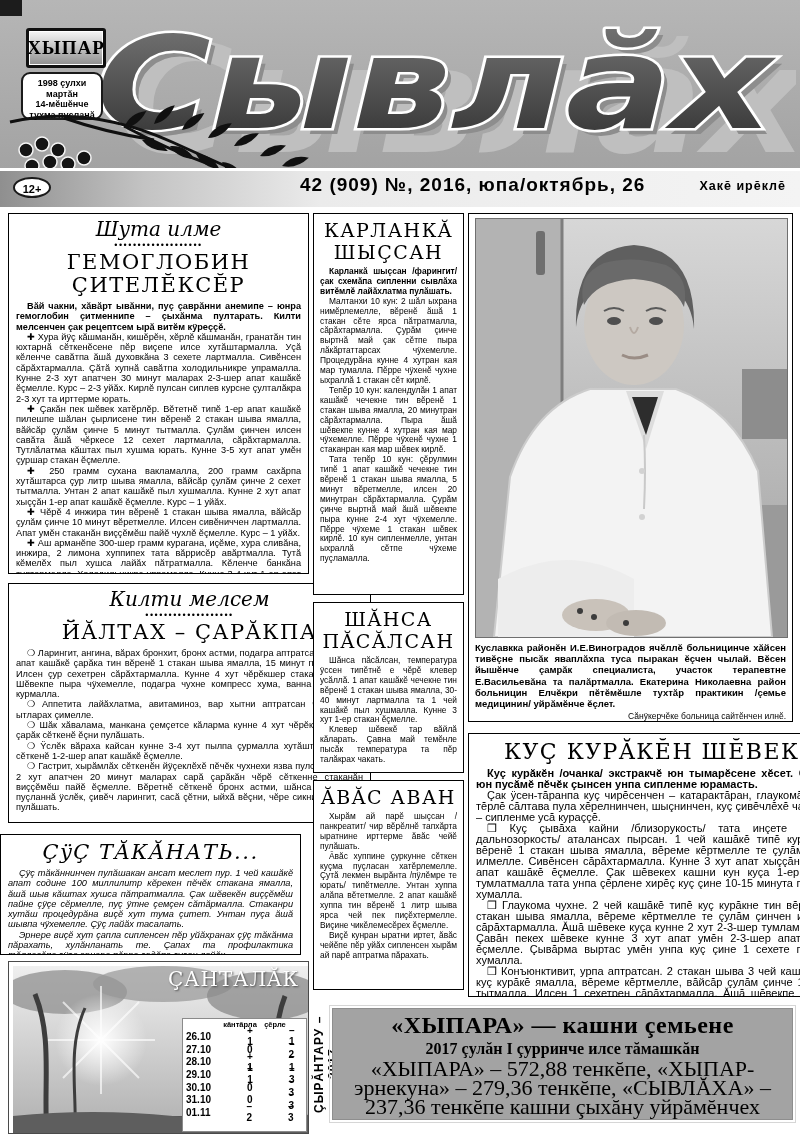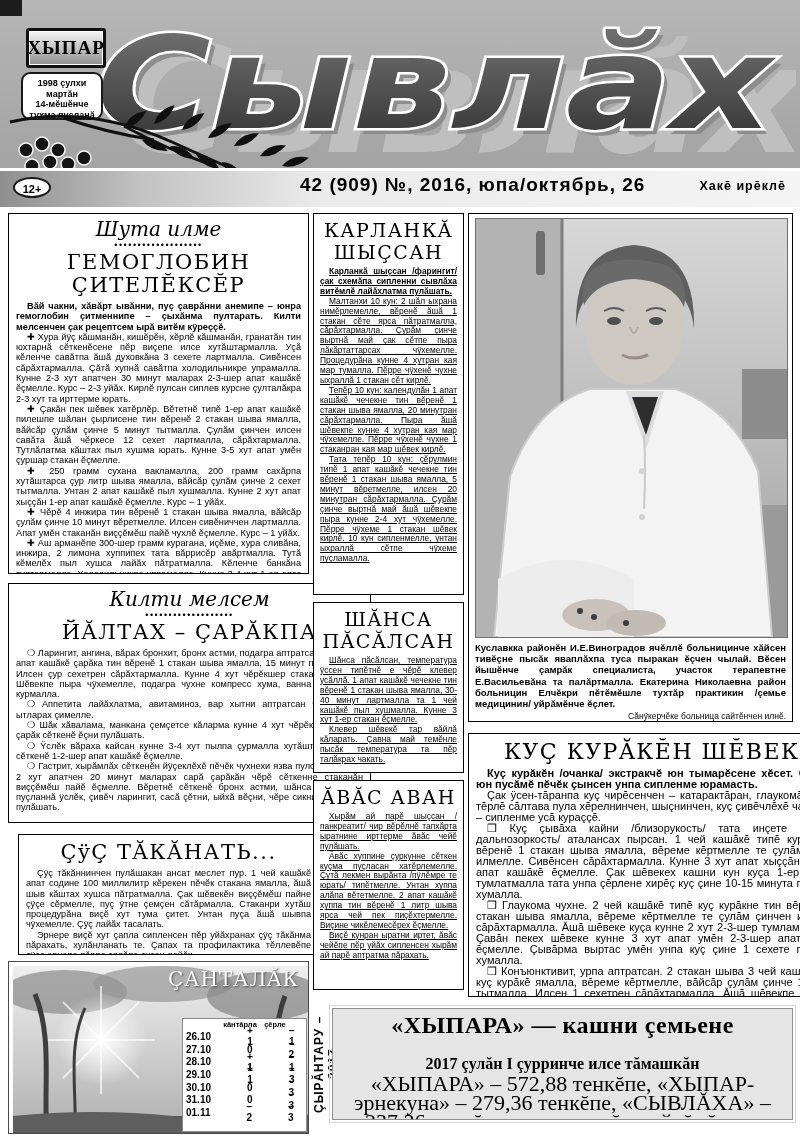--- a/index.html
+++ b/index.html
@@ -25,40 +25,40 @@
              border:2px solid #1a1a1a;border-radius:50%;text-align:center;
              font-size:11px;font-weight:bold;line-height:20px;box-sizing:border-box;}
   .issue-line{position:absolute;left:300px;top:174px;font-size:19px;font-weight:bold;letter-spacing:1px;}
   .price-note{position:absolute;right:14px;top:179px;font-size:12.5px;font-weight:bold;letter-spacing:1px;}
 
   
   .nbox{position:absolute;background:#fff;border:1px solid #000;overflow:hidden;
         padding:4px 7px;box-sizing:border-box;}
   #box-hemoglobin{left:8px;top:213px;width:301px;height:361px;}
   #box-turnip{left:8px;top:583px;width:363px;height:240px;}
-  #box-hair{left:18px;top:834px;width:301px;height:121px;}
+  #box-hair{left:0;top:834px;width:301px;height:121px;font-style:italic;}
   #box-weather{left:8px;top:961px;width:301px;height:173px;padding:4px;border:1px solid #4a4a4a;}
   #box-throat{left:313px;top:213px;width:151px;height:382px;padding:3px 6px;}
   #box-cold{left:313px;top:602px;width:151px;height:171px;padding:3px 6px;}
   #box-aspen{left:313px;top:780px;width:151px;height:210px;padding:3px 6px;}
   #box-photo{left:468px;top:213px;width:325px;height:509px;padding:4px 6px;}
   #box-eyebright{left:468px;top:733px;width:385px;height:264px;}
 
   .section-script{font-family:"DejaVu Serif",serif;font-style:italic;font-size:20px;
                   text-align:center;line-height:22px;}
   .dots{text-align:center;line-height:6px;height:9px;}
   .dots::after{content:"•••••••••••••••••••";letter-spacing:1.5px;font-size:9px;}
   .headline{font-family:"DejaVu Serif",serif;font-weight:normal;text-align:center;
             letter-spacing:1.5px;margin:2px 0 4px;}
   .h-c1{font-size:21px;line-height:23px;white-space:nowrap;}
   .h-c2{font-size:19px;line-height:22px;}
   .h-c3{font-size:22px;line-height:24px;white-space:nowrap;}
   .lead{font-weight:bold;}
   .bt1 p{margin:0;text-indent:11px;text-align:justify;font-size:9.2px;line-height:10.3px;}
-  .bt2 p{margin:0;text-indent:9px;text-align:justify;font-size:8.4px;line-height:9.9px;text-decoration:underline;}
+  .bt2 p{margin:0;text-indent:9px;text-align:justify;font-size:8.4px;line-height:9.9px;}
   .bt3 p{margin:0;text-indent:11px;text-align:justify;font-size:11px;line-height:11px;}
 
   
   .photo-frame{width:311px;height:418px;border:1px solid #6f6f6f;overflow:hidden;}
   .caption{font-weight:bold;font-size:9.5px;line-height:11.2px;text-align:justify;margin-top:4px;}
   .credit{font-size:8.5px;text-align:right;margin-top:2px;}
 
   
   .weather-title{position:absolute;right:9px;top:5px;font-family:"DejaVu Serif",serif;
                  font-size:20px;letter-spacing:1px;color:#fff;text-shadow:1px 1px 2px #4c4c4c;}
@@ -72,25 +72,25 @@
   .wdate{width:34px;font-weight:bold;font-size:10px;}
   .wval{width:40px;text-align:center;font-weight:bold;font-size:10px;}
   .wval2{width:30px;text-align:center;font-weight:bold;font-size:10px;}
   .wicon{width:15px;height:8px;background:#c8c8c8;border-radius:2px;margin-left:2px;
          position:relative;overflow:hidden;}
   .wicon.dark{background:#9d9d9d;}
   .wicon.dark::after{content:"";position:absolute;left:4px;top:2px;width:8px;height:5px;
          background:#6a6a6a;border-radius:4px;}
 
   
-  #box-ad{position:absolute;left:332px;top:1008px;width:461px;height:112px;background:#e5e5e5;
+  #box-ad{position:absolute;left:332px;top:1008px;width:461px;height:112px;background:#a3a3a3;
           border:1px solid #8e8e8e;outline:1px solid #d6d6d6;outline-offset:2px;
           text-align:center;font-family:"Liberation Serif",serif;box-sizing:border-box;overflow:hidden;}
   .ad-heading{font-size:24px;font-weight:bold;margin-top:3px;letter-spacing:.5px;}
-  .ad-line2{font-size:16px;font-weight:bold;margin-top:16px;}
+  .ad-line2{font-size:16px;font-weight:bold;margin-top:1px;}
   .ad-body{font-size:22px;font-weight:normal;line-height:19px;padding:0 8px;margin-top:1px;}
   .vertical-label{position:absolute;left:312px;top:1008px;height:112px;width:16px;
                   writing-mode:vertical-rl;transform:rotate(180deg);
                   font-size:12px;font-weight:bold;letter-spacing:1px;text-align:center;}
 </style>
 </head>
 <body>
 
 <div class="page">
 

